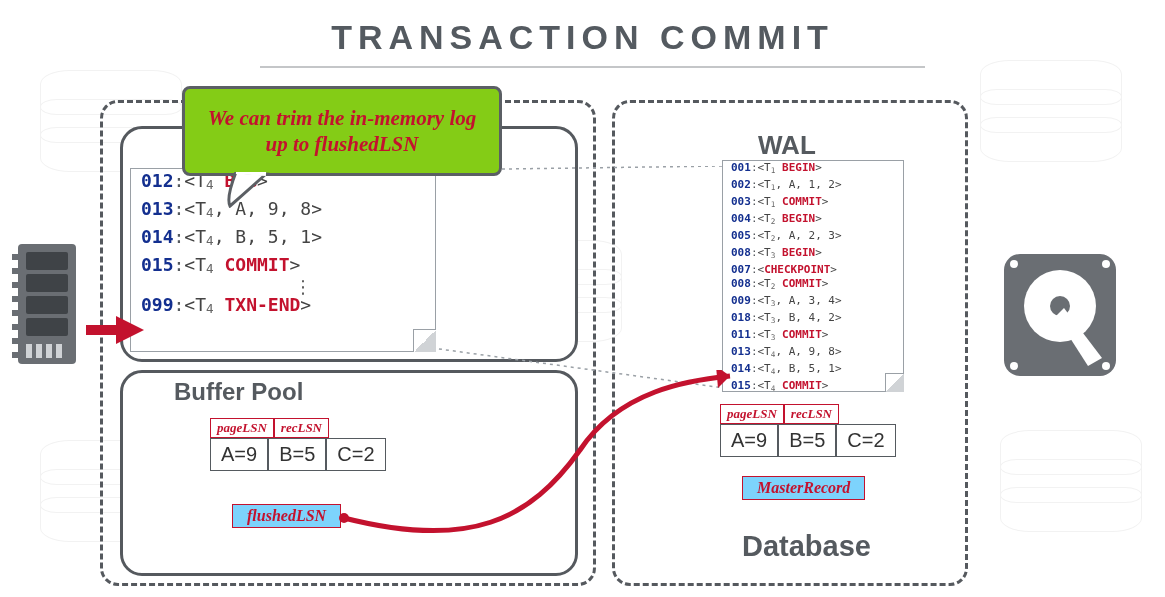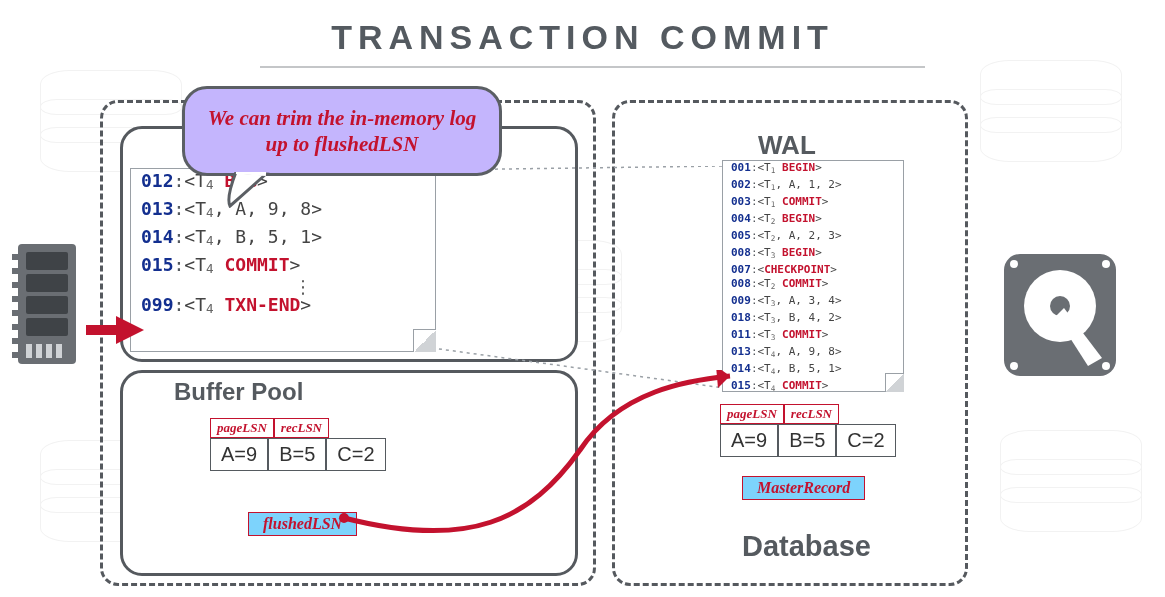--- a/index.html
+++ b/index.html
@@ -137,21 +137,21 @@
   }
 
   
   .dot-line {
     position:absolute; background:none; z-index:4;
   }
 
   
   .bubble {
     position:absolute; left:182px; top:86px; width:320px; height:90px;
-    border:3px solid #5b5f64; border-radius:25px; background:#c4b5fd;
+    border:3px solid #5b5f64; border-radius:8px; background:#84cc16;
     z-index:10; display:flex; align-items:center; justify-content:center;
     text-align:center; padding:13px 10px; box-sizing:border-box;
   }
   .bubble .txt {
     font-family: Georgia, 'Times New Roman', serif;
     font-style:italic; font-weight:700; color:#c3122e;
     font-size:21px; line-height:26px;
   }
 
   
@@ -249,21 +249,21 @@
       <div>recLSN</div>
     </div>
     <div class="cells" id="db-cells">
         <div>A=9</div>
         <div>B=5</div>
         <div>C=2</div>
       </div>
   </div>
 </div>
 
-<div class="tagbox" style="left:248px; top:504px;margin-top:8px;">flushedLSN</div>
+<div class="tagbox" style="left:232px; top:504px;">flushedLSN</div>
 
 <div class="tagbox" style="left:742px; top:476px;">MasterRecord</div>
 
 <svg class="curve-arrow" viewBox="0 0 440 200">
   <path d="M 14 148 C 140 180, 200 150, 250 80 C 290 20, 360 10, 400 6" fill="none" stroke="#c3122e" stroke-width="5"></path>
   <polygon points="400,6 386,-4 388,18" fill="#c3122e"></polygon>
   <circle cx="14" cy="148" r="5" fill="#c3122e"></circle>
 </svg>
 
 <svg class="mem-chip" viewBox="0 0 70 120">

